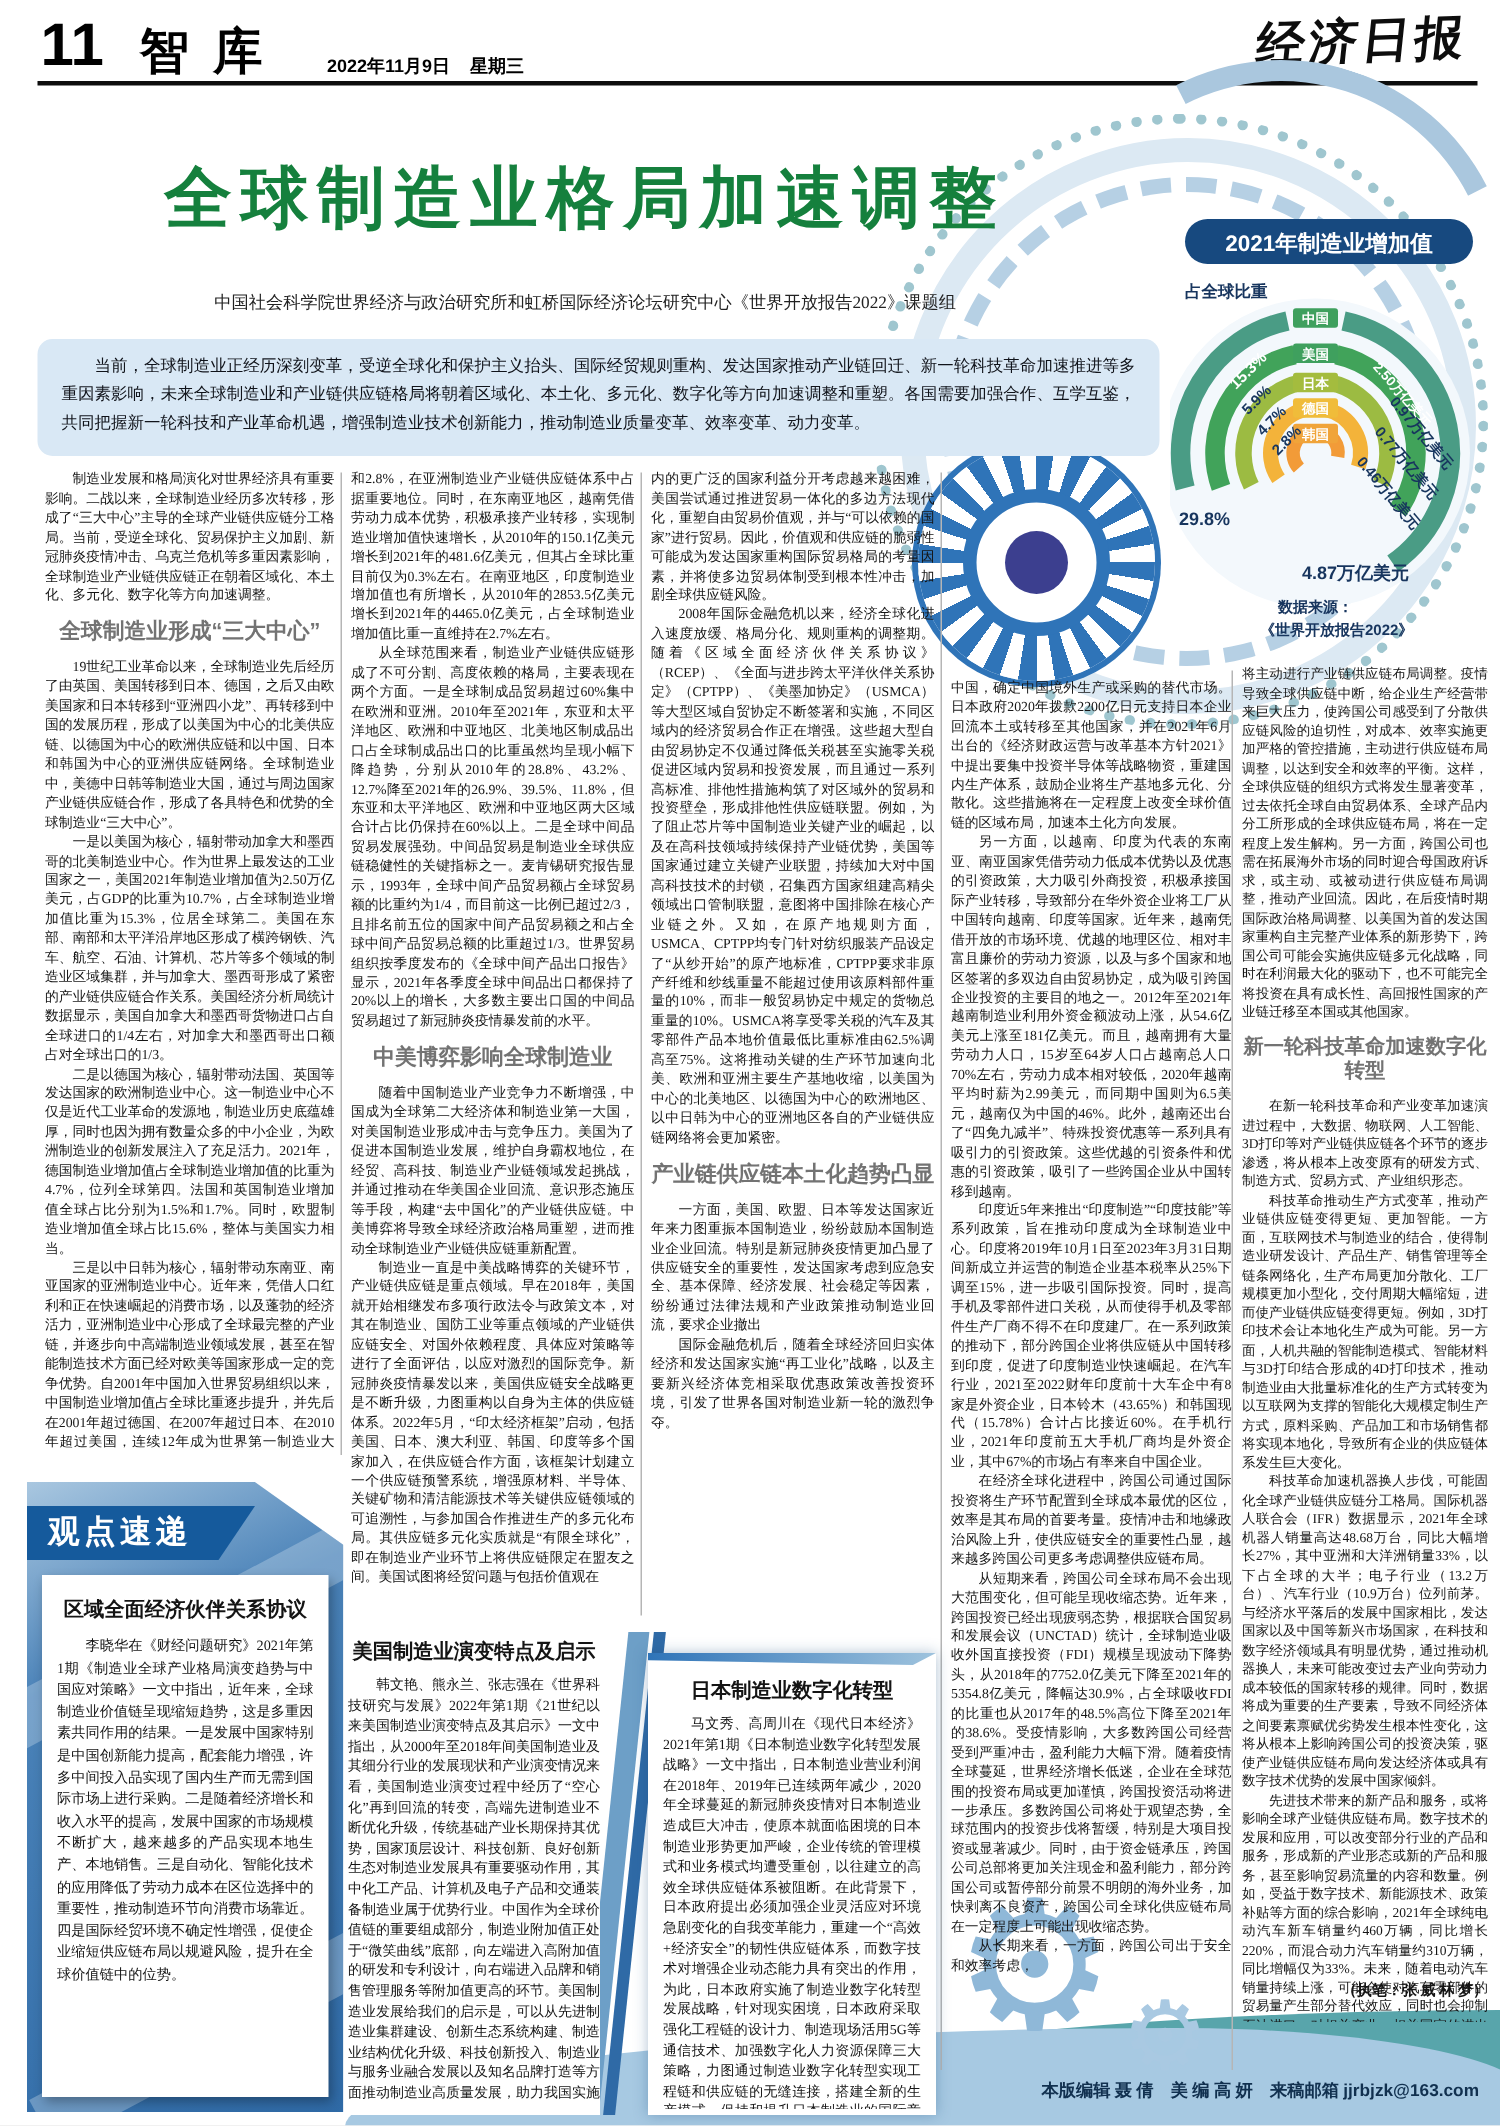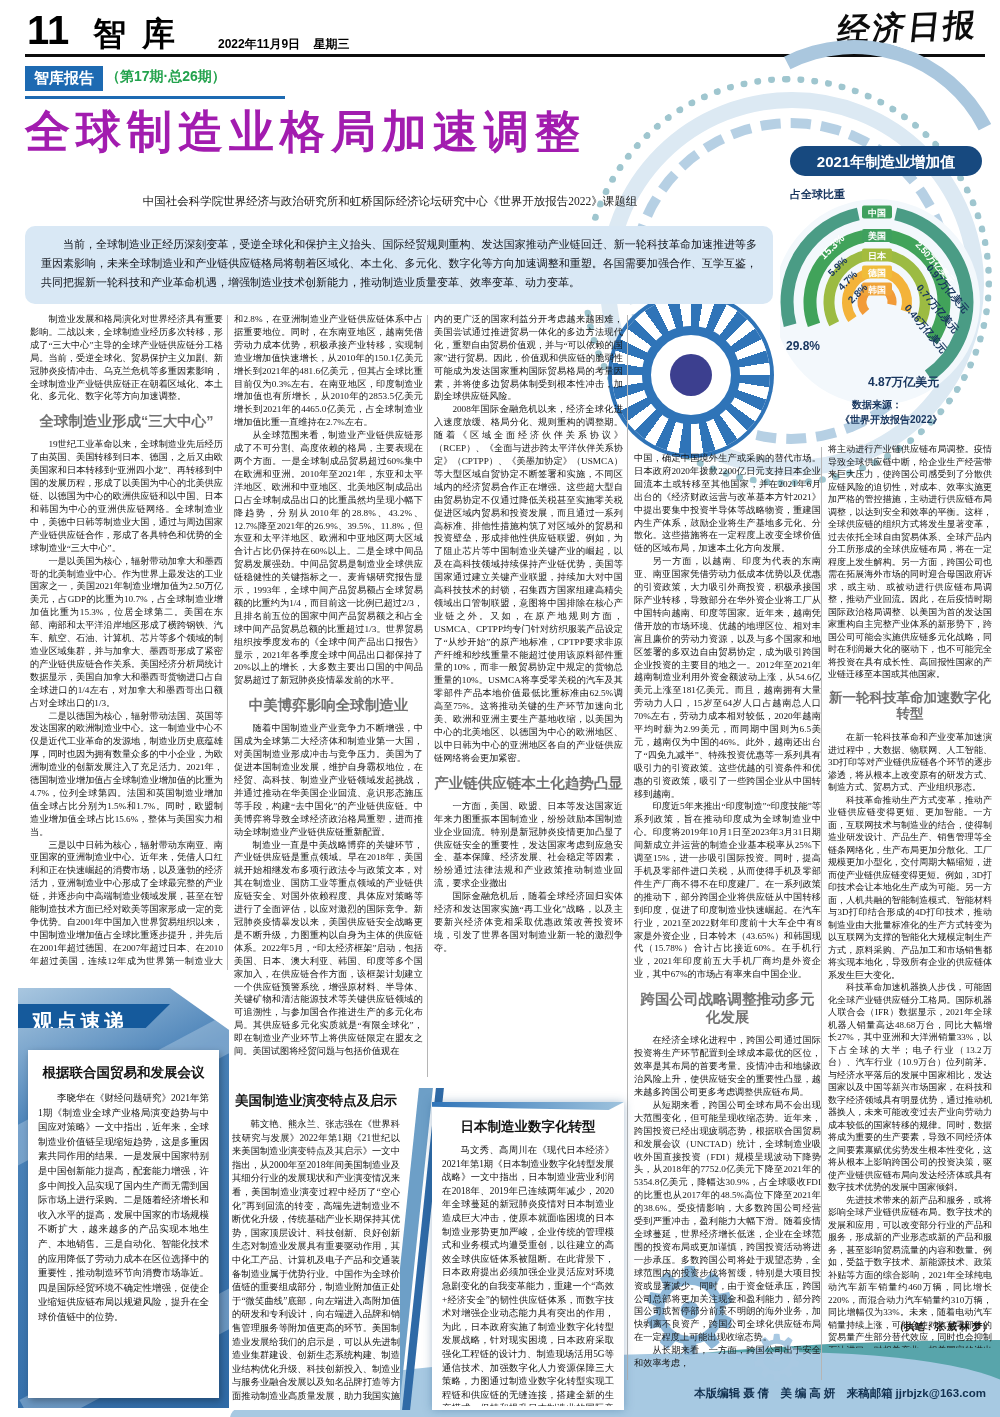--- a/index.html
+++ b/index.html
@@ -10,22 +10,22 @@
   .secname{position:absolute;left:93px;top:12px;font:bold 33px "Liberation Sans",sans-serif;letter-spacing:16px;color:#000;}
   .dateline{position:absolute;left:218px;top:36px;font:bold 12px "Liberation Sans",sans-serif;color:#000;}
   .masthead{position:absolute;right:22px;top:6px;font:bold 32px "Liberation Serif",serif;
             transform:skewX(-8deg) rotate(-2deg);letter-spacing:3px;color:#0d0d0d;}
   .toprule{position:absolute;left:25px;width:960px;top:54px;height:3px;background:#0d0d0d;}
   
   .badge-wrap{position:absolute;left:25px;top:66px;width:260px;border-bottom:3px solid #1d6ab2;padding-bottom:5px;z-index:6;}
   .badge-label{display:inline-block;background:#1d6ab2;color:#fff;font:bold 15px "Liberation Sans",sans-serif;padding:3px 9px;}
   .badge-issue{color:#22a24c;font:bold 14px "Liberation Sans",sans-serif;margin-left:3px;vertical-align:2px;}
   
-  .headline{position:absolute;left:25px;top:102px;width:730px;text-align:left;
-            font:bold 45px "Liberation Sans",sans-serif;letter-spacing:6px;color:#a21caf;z-index:5;}
+  .headline{position:absolute;left:25px;top:102px;width:730px;text-align:center;
+            font:bold 45px "Liberation Sans",sans-serif;letter-spacing:6px;color:#15803d;z-index:5;}
   .byline{position:absolute;left:45px;top:194px;width:690px;text-align:center;font:11.5px "Liberation Serif",serif;color:#222;z-index:5;}
   
   .lead{position:absolute;left:25px;top:226px;width:748px;height:78px;background:#d9e8f5;border-radius:10px;
         padding:9px 16px;box-sizing:border-box;font:11px/19px "Liberation Serif",serif;color:#10131a;
         text-align:justify;z-index:5;}
   .lead p{margin:0;text-indent:2em;}
   
   .deco{position:absolute;z-index:0;}
   .ring1{left:600px;top:92px;width:352px;height:352px;border-radius:50%;border:16px solid #dce9f3;}
   .ring2{left:628px;top:118px;width:306px;height:306px;border-radius:50%;border:10px dashed #b6d0e4;}
@@ -64,21 +64,21 @@
   .col p.noindent{text-indent:0;}
   .subhead{font:bold 14.5px/1.25 "Liberation Sans",sans-serif;text-align:center;margin:9px 0 8px;color:#737373;}
   .sig{position:absolute;left:828px;top:1320px;width:164px;text-align:right;
        font:bold 10px "Liberation Serif",serif;z-index:4;}
   
   .opinion-panel{position:absolute;left:18px;top:988px;width:211px;height:420px;z-index:3;
       background:linear-gradient(155deg,#a9c7e0 0%,#4a82b8 28%,#2f6aa6 100%);
       clip-path:polygon(0 0,72% 0,100% 10%,100% 100%,0 100%);overflow:hidden;}
   .op-stripe{position:absolute;width:340px;height:36px;background:#cfe0ef;opacity:.35;transform:rotate(-28deg);}
   .op-s1{left:-40px;top:70px;} .op-s2{left:-10px;top:330px;}
-  .opinion-banner{position:absolute;left:0;top:16px;width:152px;height:24px;background:#155a9c;color:#fff;
+  .opinion-banner{position:absolute;left:0;top:16px;width:152px;height:36px;background:#155a9c;color:#fff;
       font:bold 21px/36px "Liberation Sans",sans-serif;letter-spacing:3px;padding-left:14px;box-sizing:border-box;
       clip-path:polygon(0 0,100% 0,84% 100%,0 100%);}
   .opinion-card{position:absolute;left:10px;top:62px;width:191px;height:348px;background:#fff;
       padding:12px 10px;box-sizing:border-box;box-shadow:2px 3px 7px rgba(0,0,0,.3);}
   .op-title{font:bold 13.5px "Liberation Serif",serif;text-align:center;margin:2px 0 9px;}
   .op-body{font:9.5px/14.6px "Liberation Serif",serif;text-align:justify;height:288px;overflow:hidden;}
   .op-body p{margin:0;text-indent:2em;}
   
   .card{position:absolute;background:#fff;z-index:3;box-sizing:border-box;}
   .us-card{left:232px;top:1088px;width:168px;height:322px;}
@@ -116,23 +116,20 @@
     <div class="t-mid"></div>
     <div class="t-hub"></div>
   </div>
   <div class="deco wave-teal"></div>
   <div class="deco wave-blue"></div>
   <div class="deco gear gear1">⚙</div>
   <div class="deco gear gear2">⚙</div>
   <div class="deco ribbon1"></div>
   <div class="deco ribbon2"></div>
 
-  <div class="badge-wrap">
-    <span class="badge-label">智库报告</span><span class="badge-issue">（第17期·总26期）</span>
-  </div>
   <h1 class="headline" style="margin:0;">全球制造业格局加速调整</h1>
   <div class="byline">中国社会科学院世界经济与政治研究所和虹桥国际经济论坛研究中心《世界开放报告2022》课题组</div>
   <div class="lead">
       <p>当前，全球制造业正经历深刻变革，受逆全球化和保护主义抬头、国际经贸规则重构、发达国家推动产业链回迁、新一轮科技革命加速推进等多重因素影响，未来全球制造业和产业链供应链格局将朝着区域化、本土化、多元化、数字化等方向加速调整和重塑。各国需要加强合作、互学互鉴，共同把握新一轮科技和产业革命机遇，增强制造业技术创新能力，推动制造业质量变革、效率变革、动力变革。</p>
     </div>
 
   <div class="chart-panel">
     <svg viewBox="0 0 212 292" width="212" height="292">
       <circle cx="97" cy="162" r="103" fill="#f3f8fc"></circle>
       <rect x="10" y="6" width="192" height="30" rx="15" fill="#17497f"></rect>
@@ -205,42 +202,41 @@
     <p>2008年国际金融危机以来，经济全球化进入速度放缓、格局分化、规则重构的调整期。随着《区域全面经济伙伴关系协议》（RCEP）、《全面与进步跨太平洋伙伴关系协定》（CPTPP）、《美墨加协定》（USMCA）等大型区域自贸协定不断签署和实施，不同区域内的经济贸易合作正在增强。这些超大型自由贸易协定不仅通过降低关税甚至实施零关税促进区域内贸易和投资发展，而且通过一系列高标准、排他性措施构筑了对区域外的贸易和投资壁垒，形成排他性供应链联盟。例如，为了阻止芯片等中国制造业关键产业的崛起，以及在高科技领域持续保持产业链优势，美国等国家通过建立关键产业联盟，持续加大对中国高科技技术的封锁，召集西方国家组建高精尖领域出口管制联盟，意图将中国排除在核心产业链之外。又如，在原产地规则方面，USMCA、CPTPP均专门针对纺织服装产品设定了“从纱开始”的原产地标准，CPTPP要求非原产纤维和纱线重量不能超过使用该原料部件重量的10%，而非一般贸易协定中规定的货物总重量的10%。USMCA将享受零关税的汽车及其零部件产品本地价值最低比重标准由62.5%调高至75%。这将推动关键的生产环节加速向北美、欧洲和亚洲主要生产基地收缩，以美国为中心的北美地区、以德国为中心的欧洲地区、以中日韩为中心的亚洲地区各自的产业链供应链网络将会更加紧密。</p>
     <h3 class="subhead">产业链供应链本土化趋势凸显</h3>
     <p>一方面，美国、欧盟、日本等发达国家近年来力图重振本国制造业，纷纷鼓励本国制造业企业回流。特别是新冠肺炎疫情更加凸显了供应链安全的重要性，发达国家考虑到应急安全、基本保障、经济发展、社会稳定等因素，纷纷通过法律法规和产业政策推动制造业回流，要求企业撤出</p>
     <p>国际金融危机后，随着全球经济回归实体经济和发达国家实施“再工业化”战略，以及主要新兴经济体竞相采取优惠政策改善投资环境，引发了世界各国对制造业新一轮的激烈争夺。</p>
   </div>
 
   <div class="col" style="left:634px;top:452px;width:187px;height:928px;">
     <p class="noindent">中国，确定中国境外生产或采购的替代市场。日本政府2020年拨款2200亿日元支持日本企业回流本土或转移至其他国家，并在2021年6月出台的《经济财政运营与改革基本方针2021》中提出要集中投资半导体等战略物资，重建国内生产体系，鼓励企业将生产基地多元化、分散化。这些措施将在一定程度上改变全球价值链的区域布局，加速本土化方向发展。</p>
     <p>另一方面，以越南、印度为代表的东南亚、南亚国家凭借劳动力低成本优势以及优惠的引资政策，大力吸引外商投资，积极承接国际产业转移，导致部分在华外资企业将工厂从中国转向越南、印度等国家。近年来，越南凭借开放的市场环境、优越的地理区位、相对丰富且廉价的劳动力资源，以及与多个国家和地区签署的多双边自由贸易协定，成为吸引跨国企业投资的主要目的地之一。2012年至2021年越南制造业利用外资金额波动上涨，从54.6亿美元上涨至181亿美元。而且，越南拥有大量劳动力人口，15岁至64岁人口占越南总人口70%左右，劳动力成本相对较低，2020年越南平均时薪为2.99美元，而同期中国则为6.5美元，越南仅为中国的46%。此外，越南还出台了“四免九减半”、特殊投资优惠等一系列具有吸引力的引资政策。这些优越的引资条件和优惠的引资政策，吸引了一些跨国企业从中国转移到越南。</p>
     <p>印度近5年来推出“印度制造”“印度技能”等系列政策，旨在推动印度成为全球制造业中心。印度将2019年10月1日至2023年3月31日期间新成立并运营的制造企业基本税率从25%下调至15%，进一步吸引国际投资。同时，提高手机及零部件进口关税，从而使得手机及零部件生产厂商不得不在印度建厂。在一系列政策的推动下，部分跨国企业将供应链从中国转移到印度，促进了印度制造业快速崛起。在汽车行业，2021至2022财年印度前十大车企中有8家是外资企业，日本铃木（43.65%）和韩国现代（15.78%）合计占比接近60%。在手机行业，2021年印度前五大手机厂商均是外资企业，其中67%的市场占有率来自中国企业。</p>
-    <h3 class="subhead">跨国公司战略调整推动多元化发展</h3>
     <p>在经济全球化进程中，跨国公司通过国际投资将生产环节配置到全球成本最优的区位，效率是其布局的首要考量。疫情冲击和地缘政治风险上升，使供应链安全的重要性凸显，越来越多跨国公司更多考虑调整供应链布局。</p>
     <p>从短期来看，跨国公司全球布局不会出现大范围变化，但可能呈现收缩态势。近年来，跨国投资已经出现疲弱态势，根据联合国贸易和发展会议（UNCTAD）统计，全球制造业吸收外国直接投资（FDI）规模呈现波动下降势头，从2018年的7752.0亿美元下降至2021年的5354.8亿美元，降幅达30.9%，占全球吸收FDI的比重也从2017年的48.5%高位下降至2021年的38.6%。受疫情影响，大多数跨国公司经营受到严重冲击，盈利能力大幅下滑。随着疫情全球蔓延，世界经济增长低迷，企业在全球范围的投资布局或更加谨慎，跨国投资活动将进一步承压。多数跨国公司将处于观望态势，全球范围内的投资步伐将暂缓，特别是大项目投资或显著减少。同时，由于资金链承压，跨国公司总部将更加关注现金和盈利能力，部分跨国公司或暂停部分前景不明朗的海外业务，加快剥离不良资产，跨国公司全球化供应链布局在一定程度上可能出现收缩态势。</p>
     <p>从长期来看，一方面，跨国公司出于安全和效率考虑，</p>
   </div>
 
   <div class="col" style="left:828px;top:443px;width:164px;height:905px;font-size:9px;line-height:12.5px;">
     <p class="noindent">将主动进行产业链供应链布局调整。疫情导致全球供应链中断，给企业生产经营带来巨大压力，使跨国公司感受到了分散供应链风险的迫切性，对成本、效率实施更加严格的管控措施，主动进行供应链布局调整，以达到安全和效率的平衡。这样，全球供应链的组织方式将发生显著变革，过去依托全球自由贸易体系、全球产品内分工所形成的全球供应链布局，将在一定程度上发生解构。另一方面，跨国公司也需在拓展海外市场的同时迎合母国政府诉求，或主动、或被动进行供应链布局调整，推动产业回流。因此，在后疫情时期国际政治格局调整、以美国为首的发达国家重构自主完整产业体系的新形势下，跨国公司可能会实施供应链多元化战略，同时在利润最大化的驱动下，也不可能完全将投资在具有成长性、高回报性国家的产业链迁移至本国或其他国家。</p>
     <h3 class="subhead" style="font-size:13.5px;">新一轮科技革命加速数字化转型</h3>
     <p>在新一轮科技革命和产业变革加速演进过程中，大数据、物联网、人工智能、3D打印等对产业链供应链各个环节的逐步渗透，将从根本上改变原有的研发方式、制造方式、贸易方式、产业组织形态。</p>
     <p>科技革命推动生产方式变革，推动产业链供应链变得更短、更加智能。一方面，互联网技术与制造业的结合，使得制造业研发设计、产品生产、销售管理等全链条网络化，生产布局更加分散化、工厂规模更加小型化，交付周期大幅缩短，进而使产业链供应链变得更短。例如，3D打印技术会让本地化生产成为可能。另一方面，人机共融的智能制造模式、智能材料与3D打印结合形成的4D打印技术，推动制造业由大批量标准化的生产方式转变为以互联网为支撑的智能化大规模定制生产方式，原料采购、产品加工和市场销售都将实现本地化，导致所有企业的供应链体系发生巨大变化。</p>
     <p>科技革命加速机器换人步伐，可能固化全球产业链供应链分工格局。国际机器人联合会（IFR）数据显示，2021年全球机器人销量高达48.68万台，同比大幅增长27%，其中亚洲和大洋洲销量33%，以下占全球的大半；电子行业（13.2万台）、汽车行业（10.9万台）位列前茅。与经济水平落后的发展中国家相比，发达国家以及中国等新兴市场国家，在科技和数字经济领域具有明显优势，通过推动机器换人，未来可能改变过去产业向劳动力成本较低的国家转移的规律。同时，数据将成为重要的生产要素，导致不同经济体之间要素禀赋优劣势发生根本性变化，这将从根本上影响跨国公司的投资决策，驱使产业链供应链布局向发达经济体或具有数字技术优势的发展中国家倾斜。</p>
     <p>先进技术带来的新产品和服务，或将影响全球产业链供应链布局。数字技术的发展和应用，可以改变部分行业的产品和服务，形成新的产业形态或新的产品和服务，甚至影响贸易流量的内容和数量。例如，受益于数字技术、新能源技术、政策补贴等方面的综合影响，2021年全球纯电动汽车新车销量约460万辆，同比增长220%，而混合动力汽车销量约310万辆，同比增幅仅为33%。未来，随着电动汽车销量持续上涨，可能会使对汽车零部件的贸易量产生部分替代效应，同时也会抑制石油进口，对相关产业、相关国家的进出口贸易和供应链产生较大影响。</p>
   </div>
   <div class="sig">（执笔：张 威  林 梦）</div>
 
   <div class="opinion-panel">
     <div class="op-stripe op-s1"></div>
     <div class="op-stripe op-s2"></div>
     <div class="opinion-banner">观点速递</div>
     <div class="opinion-card">
-      <div class="op-title">根据联合国贸易和发展会议</div>
+      <div class="op-title">区域全面经济伙伴关系协议</div>
       <div class="op-body">
           <p>李晓华在《财经问题研究》2021年第1期《制造业全球产业格局演变趋势与中国应对策略》一文中指出，近年来，全球制造业价值链呈现缩短趋势，这是多重因素共同作用的结果。一是发展中国家特别是中国创新能力提高，配套能力增强，许多中间投入品实现了国内生产而无需到国际市场上进行采购。二是随着经济增长和收入水平的提高，发展中国家的市场规模不断扩大，越来越多的产品实现本地生产、本地销售。三是自动化、智能化技术的应用降低了劳动力成本在区位选择中的重要性，推动制造环节向消费市场靠近。四是国际经贸环境不确定性增强，促使企业缩短供应链布局以规避风险，提升在全球价值链中的位势。</p>
         </div>
     </div>
   </div>
 
   <div class="card us-card">
     <div class="card-title">美国制造业演变特点及启示</div>
     <div class="card-body">
         <p>韩文艳、熊永兰、张志强在《世界科技研究与发展》2022年第1期《21世纪以来美国制造业演变特点及其启示》一文中指出，从2000年至2018年间美国制造业及其细分行业的发展现状和产业演变情况来看，美国制造业演变过程中经历了“空心化”再到回流的转变，高端先进制造业不断优化升级，传统基础产业长期保持其优势，国家顶层设计、科技创新、良好创新生态对制造业发展具有重要驱动作用，其中化工产品、计算机及电子产品和交通装备制造业属于优势行业。中国作为全球价值链的重要组成部分，制造业附加值正处于“微笑曲线”底部，向左端进入高附加值的研发和专利设计，向右端进入品牌和销售管理服务等附加值更高的环节。美国制造业发展给我们的启示是，可以从先进制造业集群建设、创新生态系统构建、制造业结构优化升级、科技创新投入、制造业与服务业融合发展以及知名品牌打造等方面推动制造业高质量发展，助力我国实施制造强国战略。</p>

